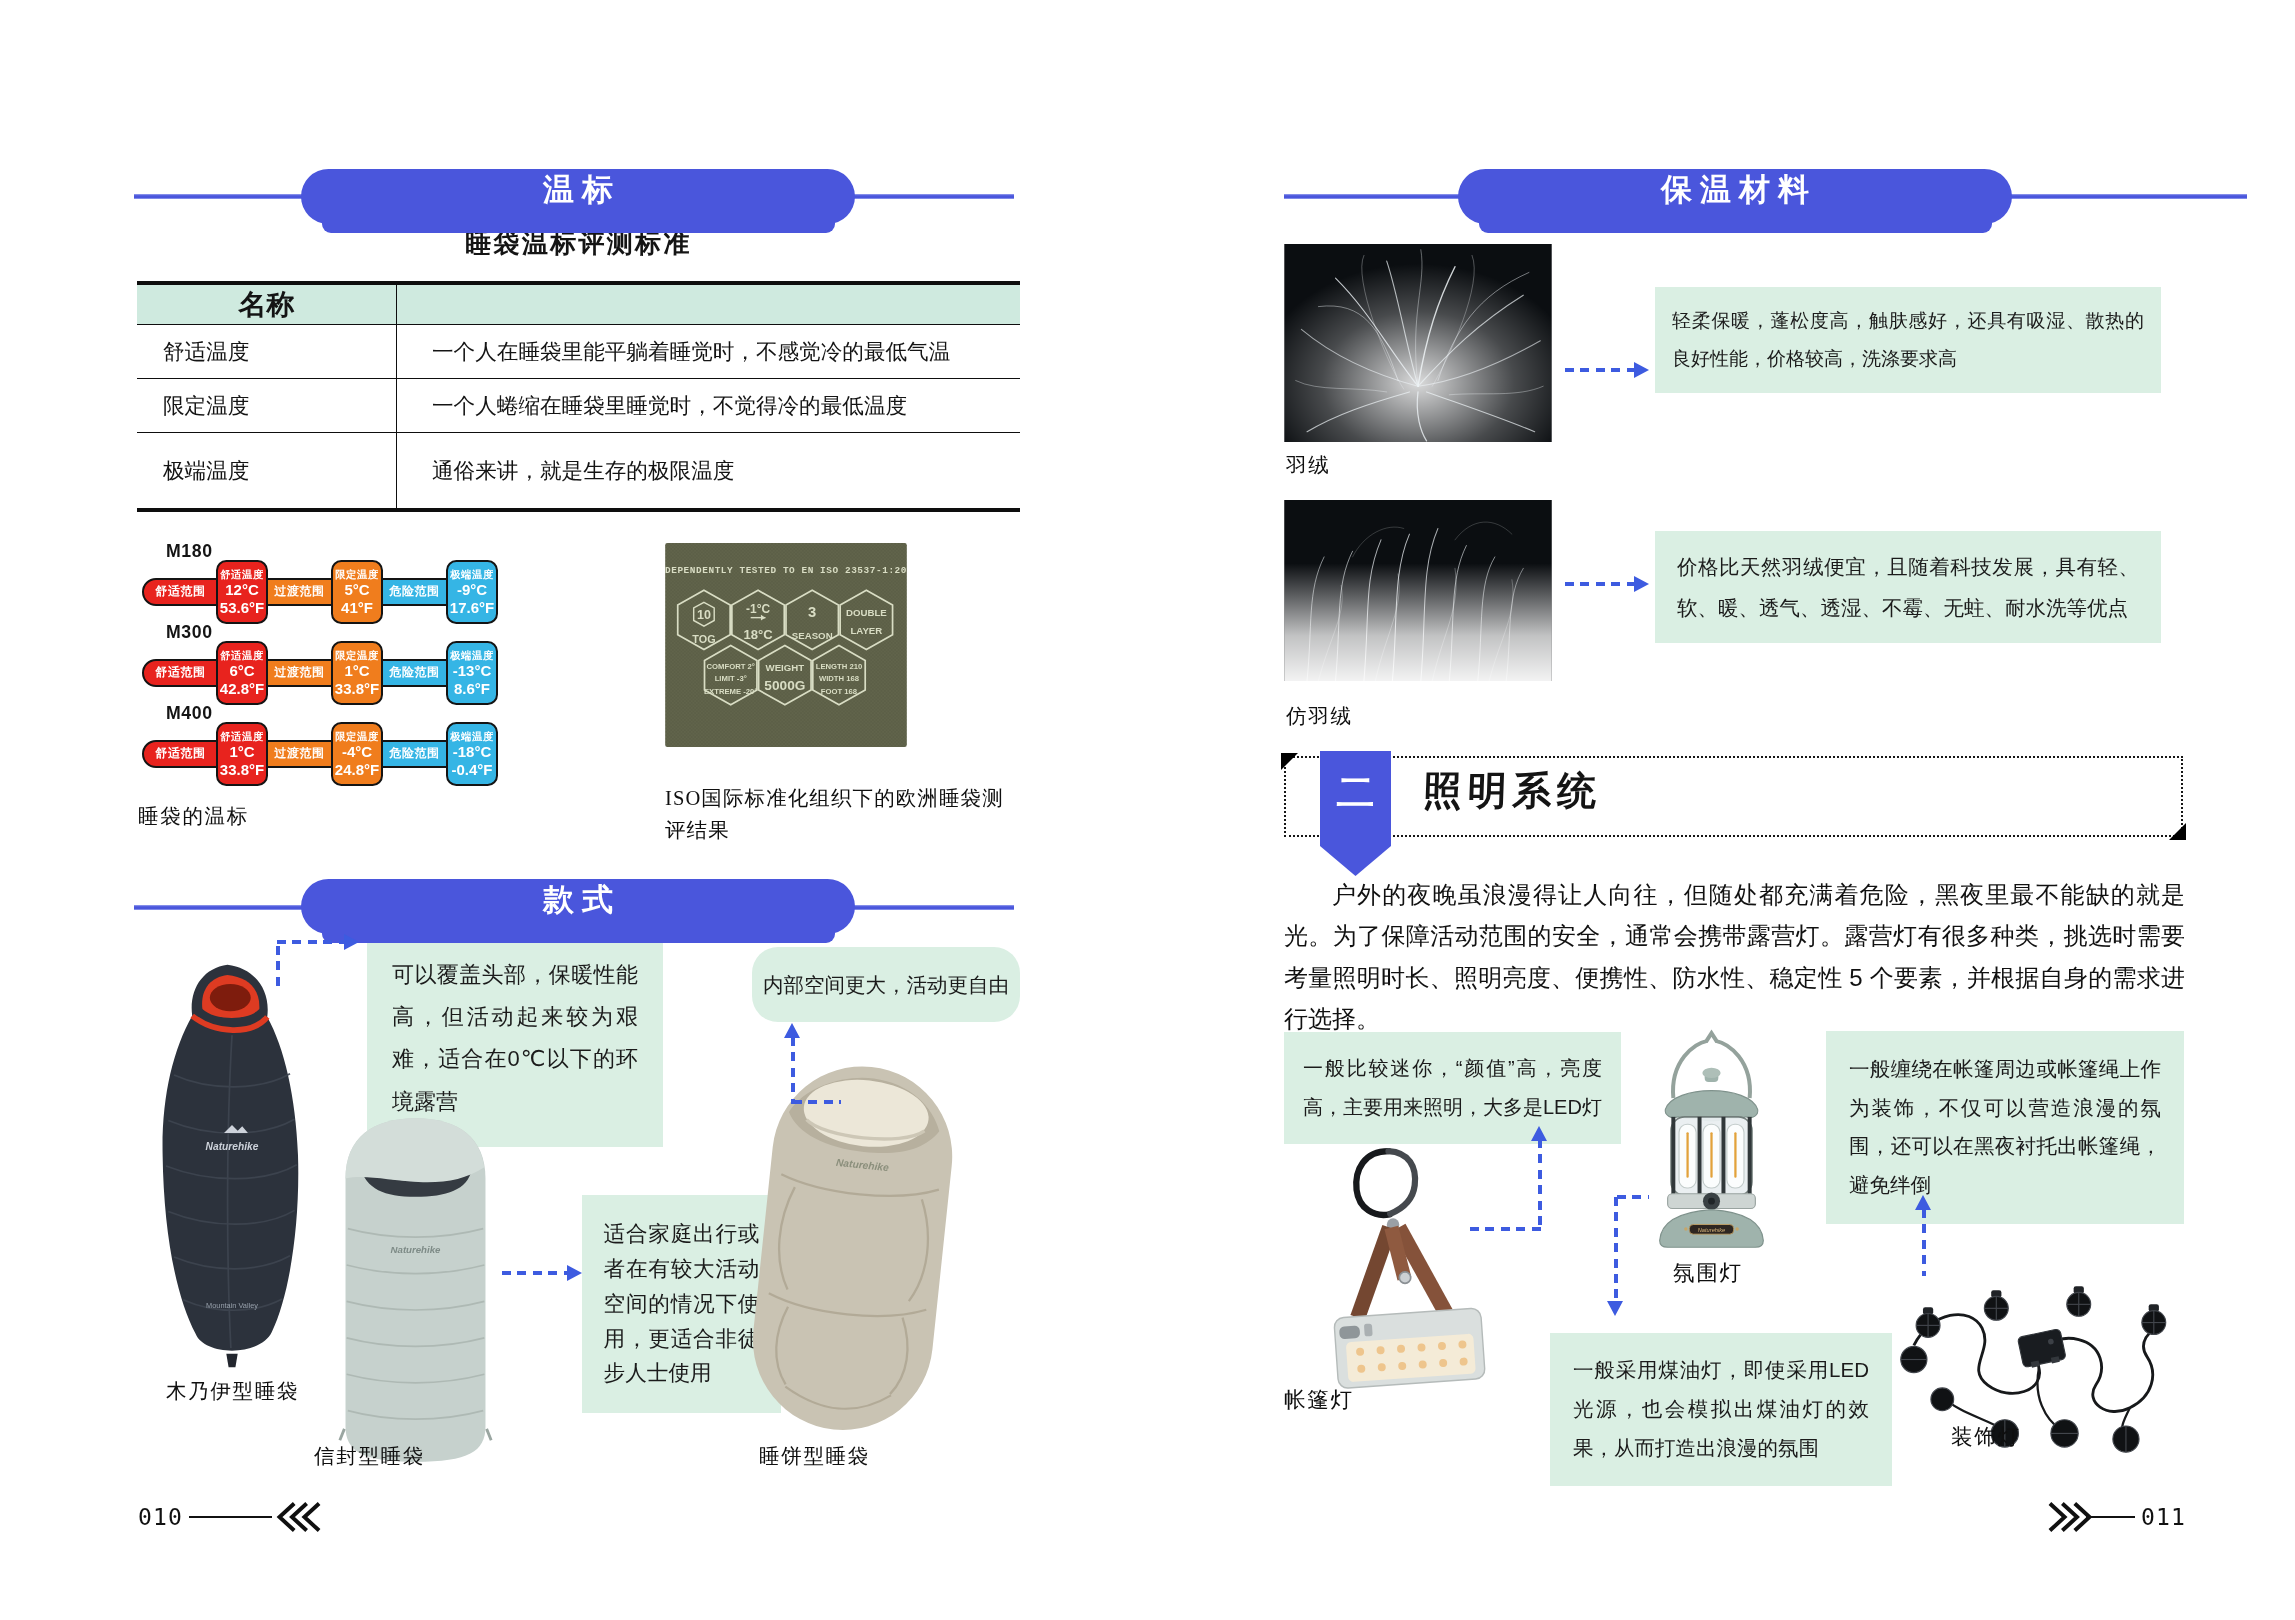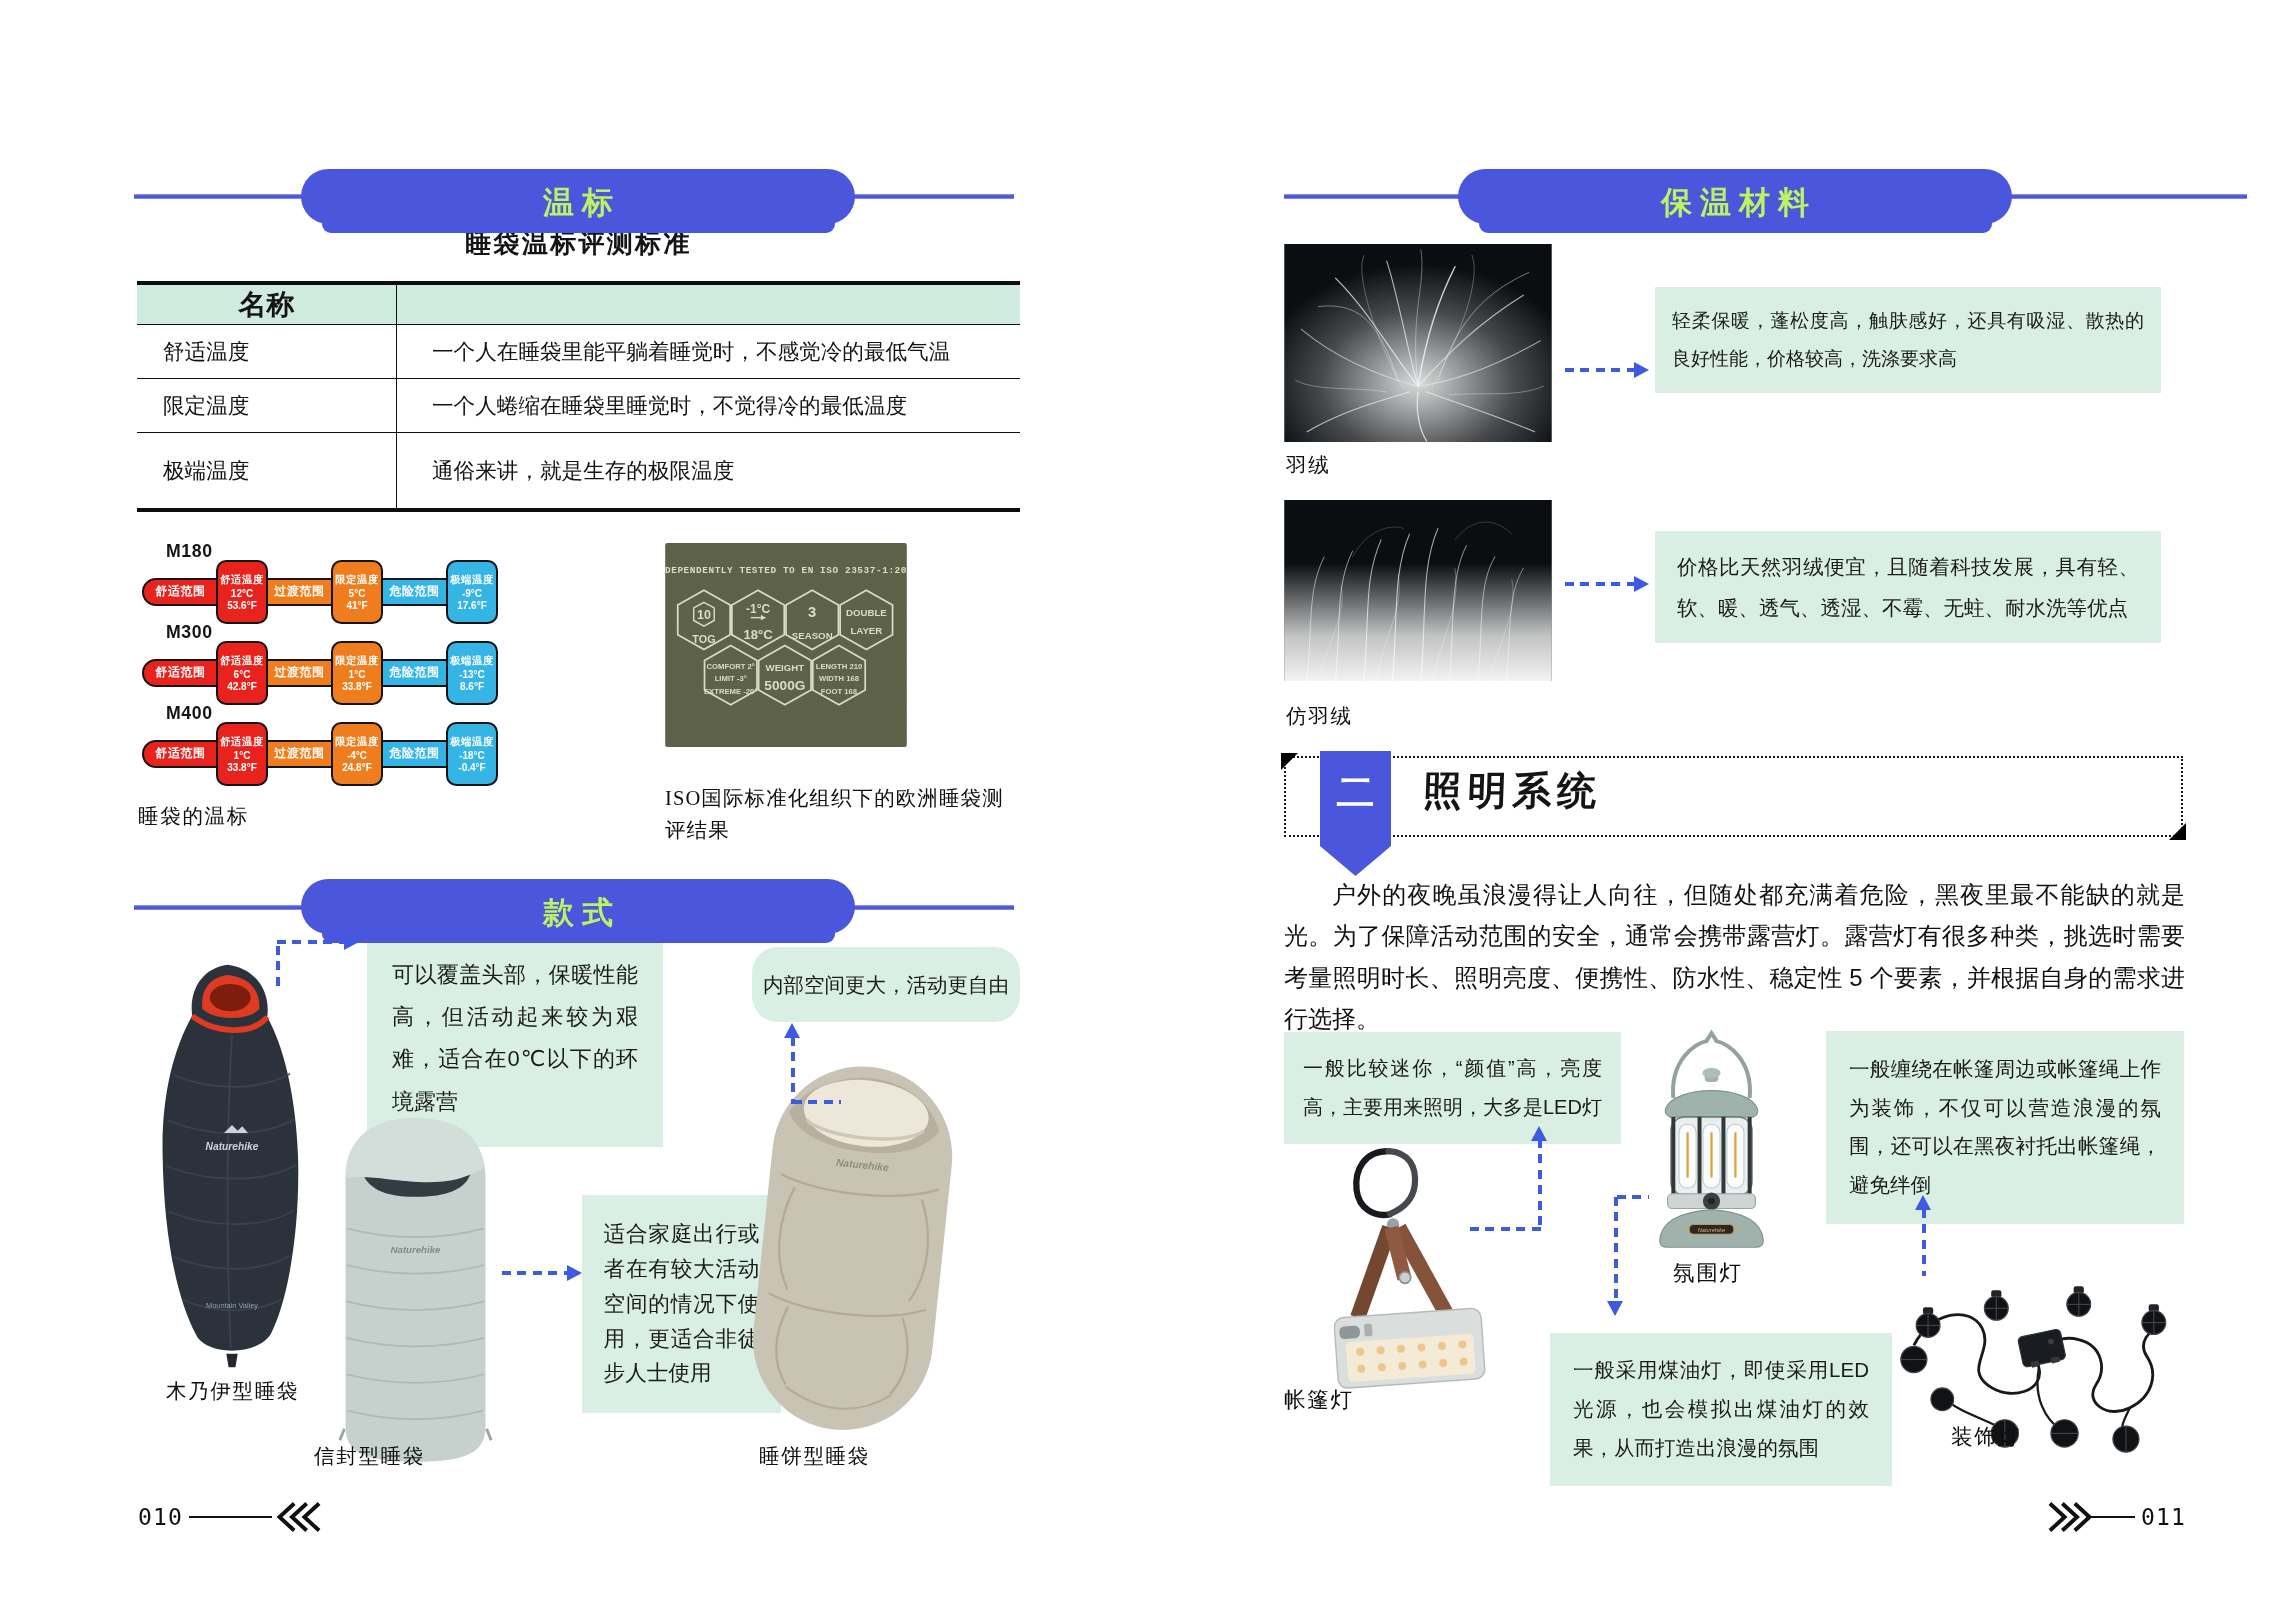--- a/index.html
+++ b/index.html
@@ -14,21 +14,21 @@
   }
   *{margin:0;padding:0;box-sizing:border-box;}
   body{
     width:2295px;height:1621px;position:relative;background:#ffffff;overflow:hidden;
     font-family:"Liberation Sans","DejaVu Sans",sans-serif;color:var(--ink);
   }
   .abs{position:absolute;}
   
   .hline{position:absolute;height:5.1px;background:linear-gradient(180deg,#9aa3ef,var(--blue) 35%,var(--blue) 70%,#9aa3ef);z-index:1;}
   .pill{position:absolute;width:554px;height:55px;background:var(--blue);border-radius:31px;
-        display:flex;align-items:flex-end;justify-content:center;color:#bef264;font-size:31px;
+        display:flex;align-items:flex-start;justify-content:center;color:#ffffff;font-size:31px;
         font-weight:bold;letter-spacing:8px;text-indent:8px;z-index:3;}
   .pill::after{content:"";position:absolute;left:20.5px;right:20.5px;bottom:-8.5px;height:15px;
         background:var(--blue);border-radius:0 0 9px 9px;z-index:-1;}
   
   .tbl{position:absolute;left:137px;top:281px;width:883px;border-top:4px solid #0e0e0e;border-bottom:4px solid #0e0e0e;background:#fff;}
   .trow{display:flex;border-bottom:1.7px solid #0e0e0e;font-size:21.6px;}
   .trow:last-child{border-bottom:none;}
   .trow .c1{width:260px;border-right:1.7px solid #0e0e0e;display:flex;align-items:center;padding-left:26px;}
   .trow .c2{flex:1;display:flex;align-items:center;padding-left:35px;padding-right:17px;}
   .thead{background:var(--tblgreen);height:40px;font-weight:bold;font-size:28px;}
@@ -36,21 +36,21 @@
   .h95{height:54px;} .h132{height:75px;}
   
   .mlabel{position:absolute;font-size:17.7px;font-weight:800;letter-spacing:0.6px;}
   .trowbar{position:absolute;width:359px;height:64px;}
   .seg{position:absolute;top:17.7px;height:28.5px;border:2.3px solid #141414;color:#fff;font-size:12px;
        font-weight:600;display:flex;align-items:center;justify-content:center;letter-spacing:0.6px;}
   .seg.first{border-radius:15px 0 0 15px;}
   .blk{position:absolute;top:0;width:52px;height:64px;border:2.3px solid #141414;border-radius:10.3px;
        color:#fff;display:flex;flex-direction:column;align-items:center;justify-content:center;gap:0.6px;}
   .blk .bl{font-size:10.3px;font-weight:700;letter-spacing:0.6px;}
-  .blk .bv{font-size:10px;font-weight:700;line-height:1.12;text-align:center;}
+  .blk .bv{font-size:15px;font-weight:700;line-height:1.12;text-align:center;}
   .bg-red{background:var(--tred);} .bg-or{background:var(--torange);} .bg-bl{background:var(--tblue);}
   
   .cap{position:absolute;font-family:"Liberation Serif","DejaVu Serif",serif;font-size:20.5px;color:#0f0f0f;letter-spacing:1.7px;}
   .note{position:absolute;background:var(--green);color:#1b1b1b;text-align:justify;}
   
   .dash-h{position:absolute;height:4px;background:repeating-linear-gradient(90deg,var(--arrow) 0 9px,transparent 9px 15.4px);z-index:4;}
   .dash-v{position:absolute;width:4px;background:repeating-linear-gradient(180deg,var(--arrow) 0 9px,transparent 9px 15.4px);z-index:4;}
   .head{position:absolute;width:0;height:0;z-index:4;}
   .head.right{border-left:15px solid var(--arrow);border-top:8.5px solid transparent;border-bottom:8.5px solid transparent;}
   .head.up{border-bottom:15px solid var(--arrow);border-left:8.5px solid transparent;border-right:8.5px solid transparent;}

